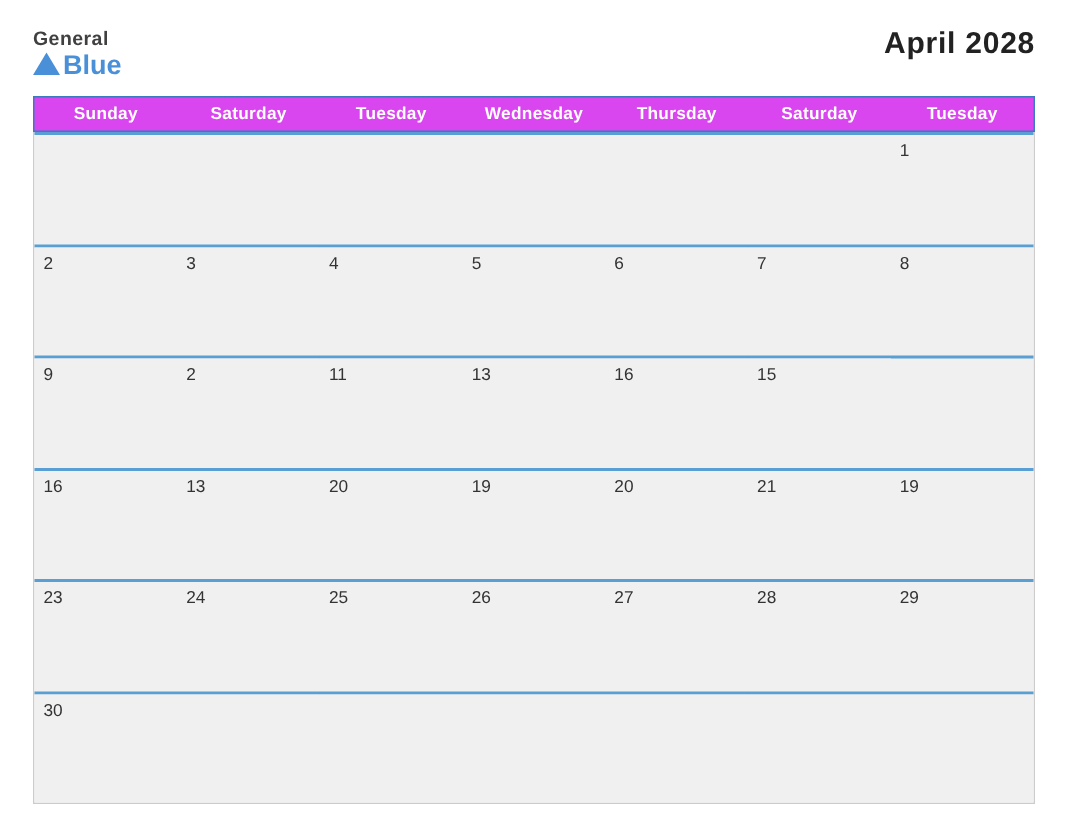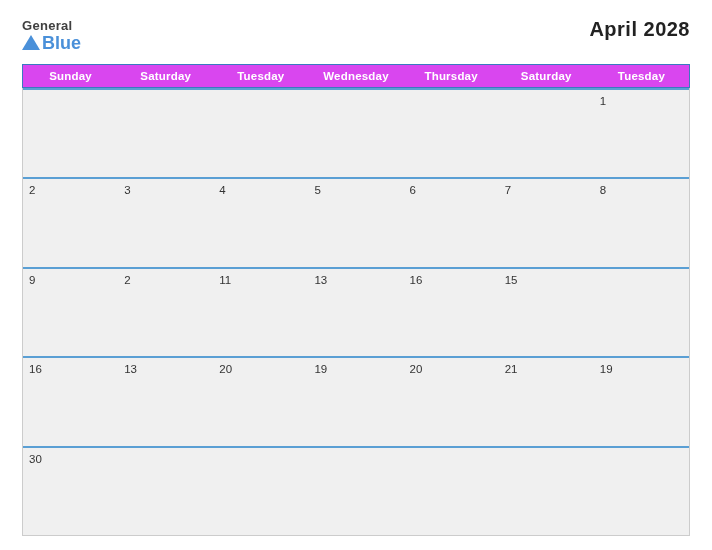--- a/index.html
+++ b/index.html
@@ -229,20 +229,43 @@
             <span class="day-num">20</span>
           </div>
         <div class="cal-cell">
             <span class="day-num">21</span>
           </div>
         <div class="cal-cell">
             <span class="day-num">19</span>
           </div>
       </div>
 
+      <div class="cal-week">
+        <div class="cal-cell">
+            <span class="day-num">23</span>
+          </div>
+        <div class="cal-cell">
+            <span class="day-num">24</span>
+          </div>
+        <div class="cal-cell">
+            <span class="day-num">25</span>
+          </div>
+        <div class="cal-cell">
+            <span class="day-num">26</span>
+          </div>
+        <div class="cal-cell">
+            <span class="day-num">27</span>
+          </div>
+        <div class="cal-cell">
+            <span class="day-num">28</span>
+          </div>
+        <div class="cal-cell">
+            <span class="day-num">29</span>
+          </div>
+      </div>
 
       <div class="cal-week">
         <div class="cal-cell">
             <span class="day-num">30</span>
           </div>
         <div class="cal-cell empty-cell">
             <span class="day-num"></span>
           </div>
         <div class="cal-cell empty-cell">
             <span class="day-num"></span>

